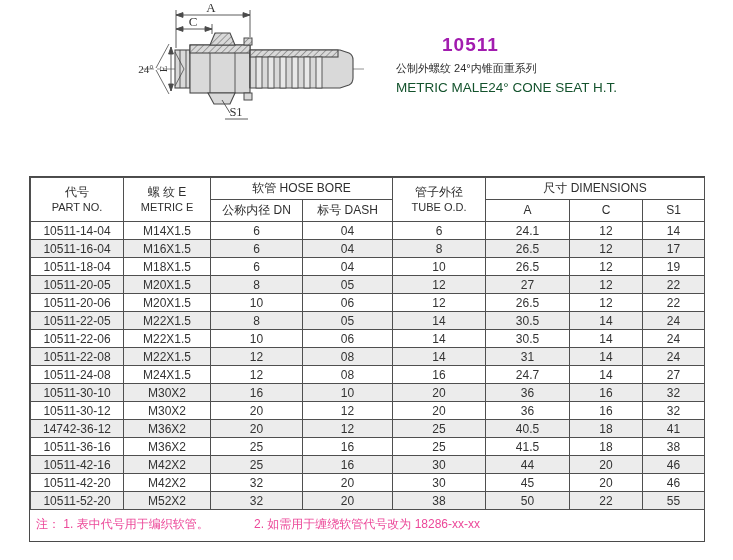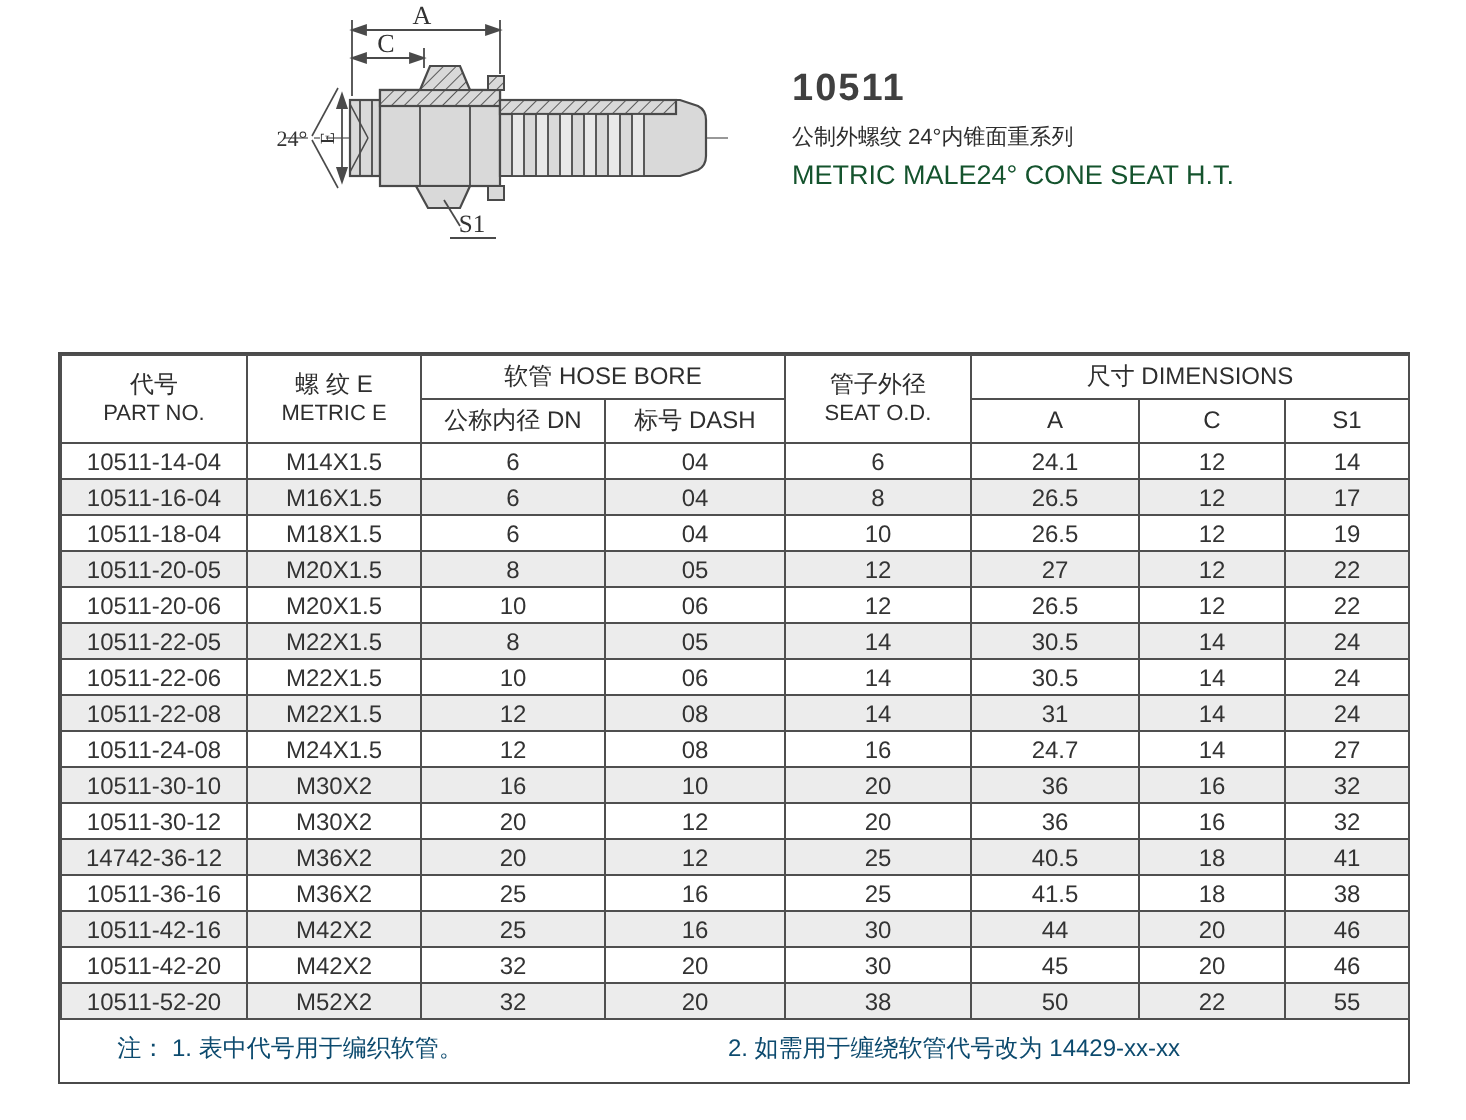--- a/index.html
+++ b/index.html
@@ -7,42 +7,42 @@
     width: 733px; height: 560px; position: relative; overflow: hidden;
     font-family: "Liberation Sans", sans-serif; color: #333333;
   }
   .sheet { position: absolute; left: 0; top: 0; width: 733px; height: 560px; background: #ffffff; }
 
   
   .drawing { position: absolute; left: 0; top: 0; width: 380px; height: 172px; }
 
   
   .titleblock { position: absolute; left: 396px; top: 34px; }
-  .model { font-size: 19px; font-weight: bold; letter-spacing: 1px; color: #404040; }
+  .model { font-size: 19px; font-weight: bold; letter-spacing: 1px; color: #a21caf; margin-left: 46px; }
   .sub-zh { margin-top: 5px; font-size: 11px; color: #2e2e2e; }
   .sub-en { margin-top: 4px; font-size: 13.5px; color: #14532d; }
 
   
   .tablewrap {
     position: absolute; left: 29px; top: 176px; width: 674px;
     border: 1px solid #4a4a4a; background: #fff;
   }
   table.spec { border-collapse: collapse; table-layout: fixed; width: 674px; }
   table.spec th, table.spec td {
     border: 1px solid #4f4f4f; text-align: center; vertical-align: middle;
     padding: 0; font-weight: normal; overflow: hidden; white-space: nowrap;
   }
   table.spec thead th { height: 21px; font-size: 12px; line-height: 1.15; color: #2e2e2e; }
   table.spec thead .two-line { line-height: 1.2; }
   table.spec thead .en { font-size: 11px; }
   table.spec tbody td { height: 17px; font-size: 12px; color: #333; }
   table.spec tbody tr:nth-child(even) { background: #ececec; }
 
   
-  .notes { padding: 6px 4px 9px 6px; font-size: 12px; color: #0c4a6e; text-align: center; }
+  .notes { padding: 6px 4px 9px 6px; font-size: 12px; color: #ec4899; }
   .notes-row { display: grid; grid-template-columns: 218px 1fr; }
   .notes-row span { display: block; line-height: 16px; }
 
   svg text { font-family: "Liberation Serif", serif; fill: #333; }
 </style>
 </head>
 <body>
 
 <div class="sheet">
 
@@ -153,21 +153,21 @@
             <span class="zh">代号</span><br>
             <span class="en">PART NO.</span>
           </th>
           <th rowspan="2" class="two-line">
             <span class="zh">螺 纹 E</span><br>
             <span class="en">METRIC E</span>
           </th>
           <th colspan="2">软管  HOSE BORE</th>
           <th rowspan="2" class="two-line">
             <span class="zh">管子外径</span><br>
-            <span class="en">SEAT O.D.</span>
+            <span class="en">TUBE O.D.</span>
           </th>
           <th colspan="3">尺寸 DIMENSIONS</th>
         </tr>
         <tr>
           <th>公称内径 DN</th>
           <th>标号 DASH</th>
           <th>A</th>
           <th>C</th>
           <th>S1</th>
         </tr>
@@ -332,17 +332,17 @@
     <td>50</td>
     <td>22</td>
     <td>55</td>
   </tr>
         </tbody>
     </table>
 
     <div class="notes">
       <div class="notes-row">
         <span>注： 1. 表中代号用于编织软管。</span>
-        <span>2. 如需用于缠绕软管代号改为 14429-xx-xx</span>
+        <span>2. 如需用于缠绕软管代号改为 18286-xx-xx</span>
       </div>
     </div>
   </div>
 </div>
 
 </body></html>

